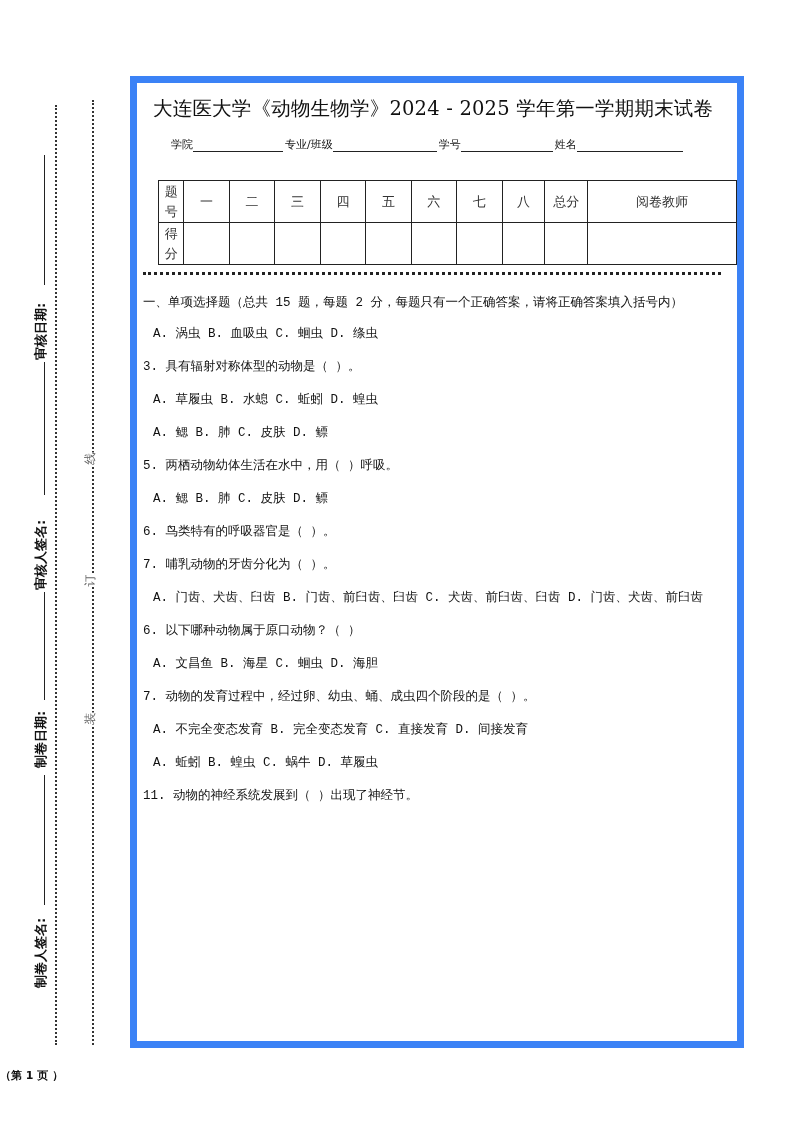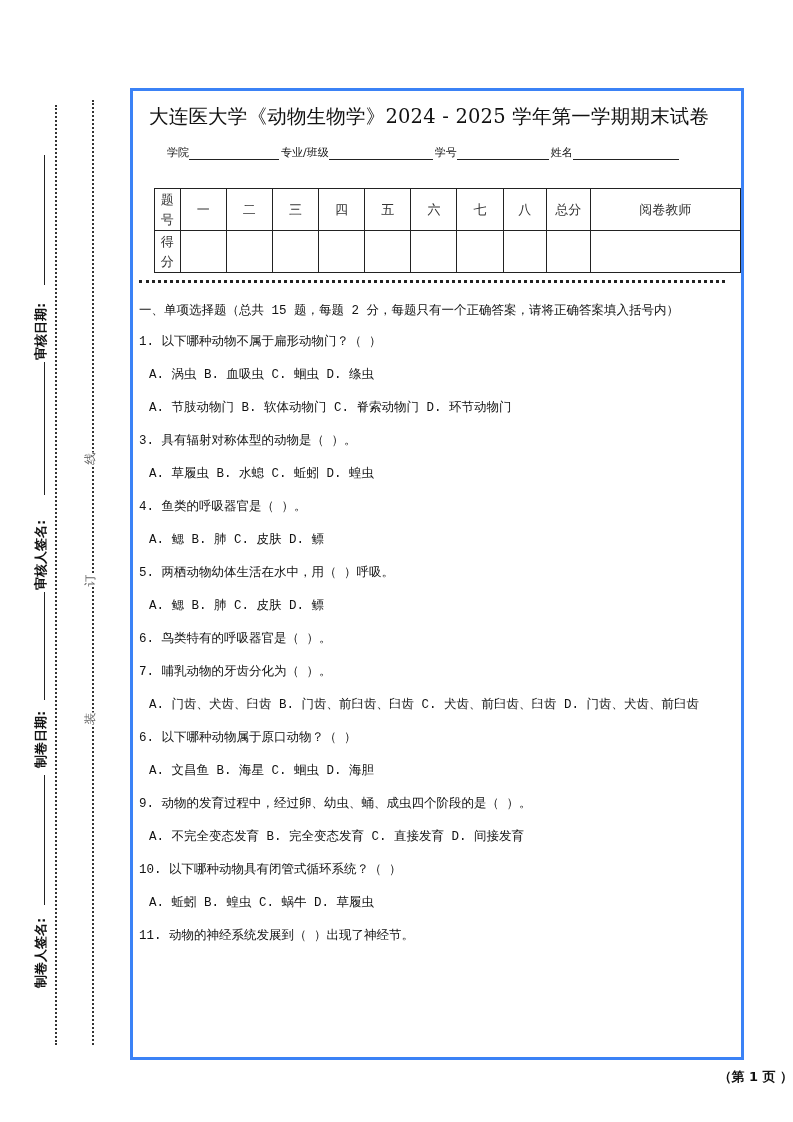--- a/index.html
+++ b/index.html
@@ -7,36 +7,36 @@
 
   
   .margin-dots { position:absolute; border-left:2px dotted #333; }
   .md1 { left:55px; top:105px; height:940px; }
   .md2 { left:92px; top:100px; height:945px; }
   .margin-line { position:absolute; left:44px; width:0; border-left:1px solid #222; }
   .rot { position:absolute; transform:rotate(-90deg); transform-origin:left top; font-weight:bold; font-size:13px; white-space:nowrap; background:#fff; padding:0 2px; }
   .bind-char { position:absolute; left:84px; font-size:12px; color:#666; background:#fff; padding:2px 0; transform:rotate(-90deg); }
 
   
-  .frame { position:absolute; left:130px; top:88px; width:614px; height:972px; border:3px solid #3b82f6; box-sizing:border-box; }
+  .frame { position:absolute; left:130px; top:76px; width:614px; height:972px; border:7px solid #3b82f6; box-sizing:border-box; }
   .title { position:absolute; left:16px; top:12px; font-family:"DejaVu Serif", serif; font-size:19.5px; white-space:nowrap; letter-spacing:0.2px; }
   .info-row { position:absolute; left:34px; top:54px; font-size:11px; display:flex; align-items:flex-end; white-space:nowrap; }
   .info-row .blank { display:inline-block; border-bottom:1px solid #222; height:14px; margin-right:2px; }
 
   table.score { position:absolute; left:21px; top:97px; border-collapse:collapse; font-size:13px; }
   table.score td { border:1px solid #222; text-align:center; vertical-align:middle; color:#333; padding:0; }
   table.score td.lead { width:26px; line-height:20px;margin-top:32px; }
   .dotrule { position:absolute; left:6px; right:16px; top:189px; border-top:3px dotted #222; }
 
   .content { position:absolute; left:6px; top:212px; width:600px; font-family:Liberation Mono, monospace; font-size:12.5px; line-height:17px; }
   .section { margin:0 0 14px 0; }
   .q { margin:0 0 16px 0; white-space:normal; }
   .opts { margin:0 0 16px 10px; }
 
-  .footer { position:absolute; top:1068px; left:0; width:793px; text-align:right; font-size:13px; font-weight:bold; }
+  .footer { position:absolute; top:1068px; left:0; width:793px; text-align:left; font-size:11px; font-weight:bold; }
 </style>
 </head>
 <body>
 
 <div class="margin-dots md1"></div>
 <div class="margin-dots md2"></div>
 
 <div class="margin-line" style="top:155px; height:130px;"></div>
 <div class="margin-line" style="top:360px; height:135px;"></div>
 <div class="margin-line" style="top:590px; height:110px;"></div>
@@ -94,45 +94,41 @@
       <td></td>
     </tr>
   </tbody>
     </table>
 
   <div class="dotrule"></div>
 
   <div class="content">
     <div class="section">一、单项选择题（总共 15 题，每题 2 分，每题只有一个正确答案，请将正确答案填入括号内）</div>
 
-    <div class="q">1. 以下哪种动物不属于扁形动物门？（  ）</div>
     <div class="opts">A. 涡虫  B. 血吸虫  C. 蛔虫  D. 绦虫</div>
 
-    <div class="opts">A. 节肢动物门  B. 软体动物门  C. 脊索动物门  D. 环节动物门</div>
 
     <div class="q">3. 具有辐射对称体型的动物是（  ）。</div>
     <div class="opts">A. 草履虫  B. 水螅  C. 蚯蚓  D. 蝗虫</div>
 
-    <div class="q">4. 鱼类的呼吸器官是（  ）。</div>
     <div class="opts">A. 鳃  B. 肺  C. 皮肤  D. 鳔</div>
 
     <div class="q">5. 两栖动物幼体生活在水中，用（  ）呼吸。</div>
     <div class="opts">A. 鳃  B. 肺  C. 皮肤  D. 鳔</div>
 
     <div class="q">6. 鸟类特有的呼吸器官是（  ）。</div>
 
     <div class="q">7. 哺乳动物的牙齿分化为（  ）。</div>
     <div class="opts">A. 门齿、犬齿、臼齿  B. 门齿、前臼齿、臼齿  C. 犬齿、前臼齿、臼齿  D. 门齿、犬齿、前臼齿</div>
 
     <div class="q">6. 以下哪种动物属于原口动物？（  ）</div>
     <div class="opts">A. 文昌鱼  B. 海星  C. 蛔虫  D. 海胆</div>
 
-    <div class="q">9. 动物的发育过程中，经过卵、幼虫、蛹、成虫四个阶段的是（  ）。</div>
+    <div class="q">7. 动物的发育过程中，经过卵、幼虫、蛹、成虫四个阶段的是（  ）。</div>
     <div class="opts">A. 不完全变态发育  B. 完全变态发育  C. 直接发育  D. 间接发育</div>
 
-    <div class="q">10. 以下哪种动物具有闭管式循环系统？（  ）</div>
     <div class="opts">A. 蚯蚓  B. 蝗虫  C. 蜗牛  D. 草履虫</div>
 
     <div class="q">11. 动物的神经系统发展到（  ）出现了神经节。</div>
   </div>
 </div>
 
 <div class="footer">（第 1 页 ）</div>
 
 </body></html>

